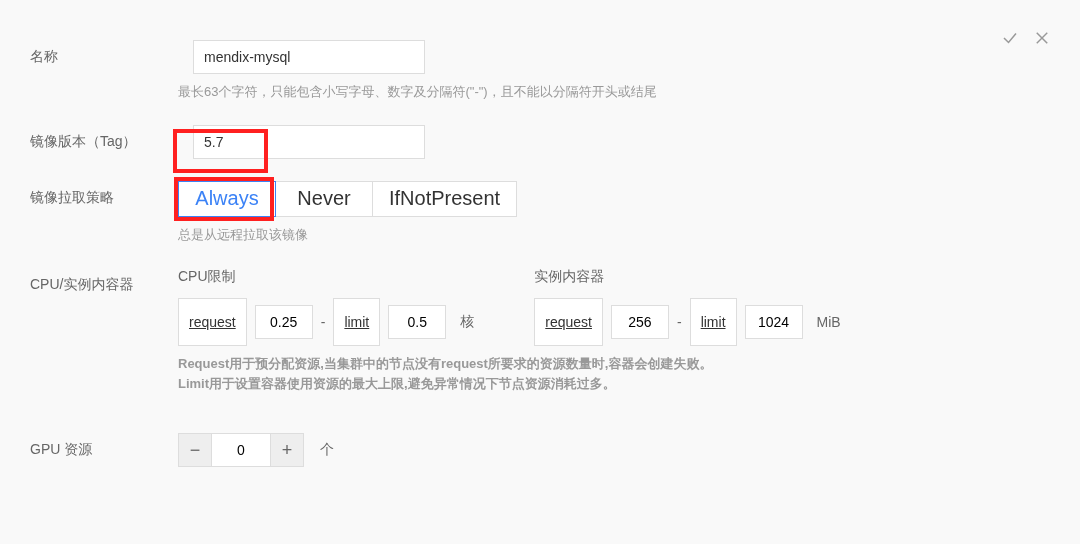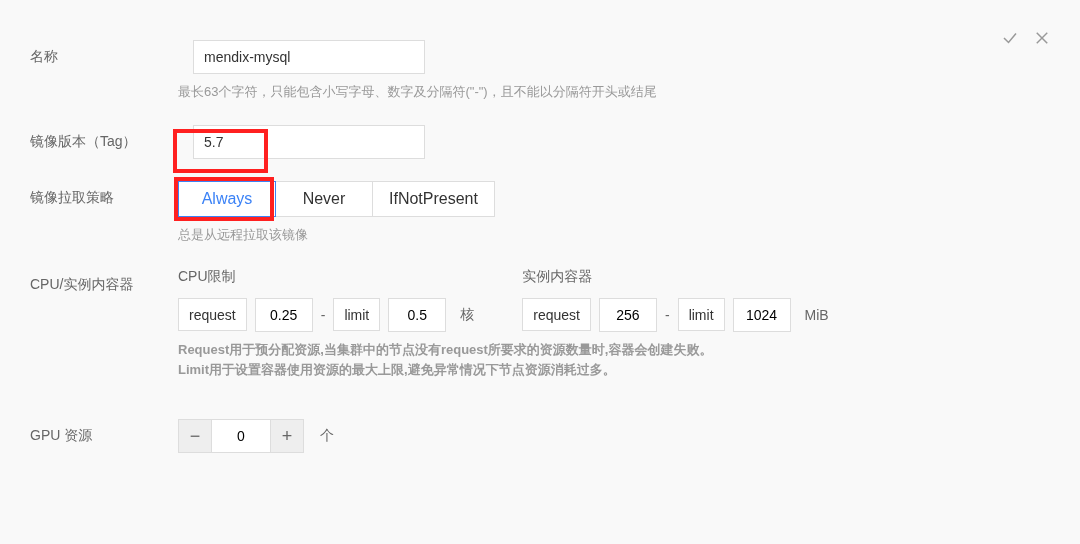--- a/index.html
+++ b/index.html
@@ -11,31 +11,31 @@
     .top-actions { position: absolute; top: 28px; right: 28px; display: flex; gap: 12px; }
     .icon-btn { width: 20px; height: 20px; color: #999; cursor: pointer; display: flex; align-items: center; justify-content: center; }
     .icon-btn svg { width: 18px; height: 18px; stroke: #999; stroke-width: 2; fill: none; }
     .form-row { display: flex; align-items: flex-start; margin-bottom: 22px; }
     .lbl { width: 148px; color: #666; padding-top: 8px; font-size: 14px; }
     .field { flex: 1; }
     .hint { color: #999; font-size: 13px; margin-top: 8px; line-height: 1.6; }
     input.text { height: 34px; border: 1px solid #ddd; background: #fff; padding: 0 10px; font-size: 14px; color: #333; outline: none; }
     .w240 { width: 232px; margin-left: 15px; }
     .seg-group { display: flex; }
-    .seg { height: 36px; min-width: 98px; border: 1px solid #ddd; background: #fff; display: flex; align-items: center; justify-content: center; padding: 0 16px; cursor: pointer; margin-left: -1px; font-size: 16px; color: #333; }
+    .seg { height: 36px; min-width: 98px; border: 1px solid #ddd; background: #fff; display: flex; align-items: center; justify-content: center; padding: 0 16px; cursor: pointer; margin-left: -1px; font-size: 20px; color: #333; }
     .seg:first-child { margin-left: 0; }
     .seg.selected { border-color: #3b82f6; color: #3b82f6; position: relative; z-index: 1; }
     .link { color: #3b82f6; cursor: pointer; font-size: 14px; }
     .inline { display: flex; align-items: center; gap: 10px; }
     .image-row { display: flex; align-items: center; gap: 14px; }
-    .res-section { display: flex; gap: 48px; }
+    .res-section { display: flex; gap: 60px; }
     .res-col { }
     .res-title { color: #666; font-size: 14px; margin-bottom: 12px; }
     .res-inline { display: flex; align-items: center; gap: 8px; }
-    .lbl-box { height: 33px; border: 1px solid #ddd; background: #fff; display: flex; align-items: center; padding: 0 10px; color: #333; font-size: 14px; }
+    .lbl-box { height: 48px; border: 1px solid #ddd; background: #fff; display: flex; align-items: center; padding: 0 10px; color: #333; font-size: 14px; text-decoration: underline; }
     .val-input { width: 58px; height: 34px; border: 1px solid #ddd; background: #fff; text-align: center; font-size: 14px; outline: none; }
     .dash { color: #666; }
     .unit { color: #666; font-size: 14px; margin-left: 6px; }
     .stepper { display: flex; align-items: center; }
     .step-btn { width: 34px; height: 34px; border: 1px solid #ddd; background: #eee; display: flex; align-items: center; justify-content: center; font-size: 18px; cursor: pointer; color: #666; }
     .step-val { width: 58px; height: 34px; border-top: 1px solid #ddd; border-bottom: 1px solid #ddd; border-left: none; border-right: none; text-align: center; font-size: 14px; background: #fff; outline: none; }
     .hl { position: absolute; border: 4px solid #ff2020; pointer-events: none; z-index: 10; }
     .right-panel { position: relative; }
     .hl1 { top: 0; left: 0; width: 95px; height: 44px; }
     .hl2 { top: 0; left: 0; width: 69px; height: 34px; }

